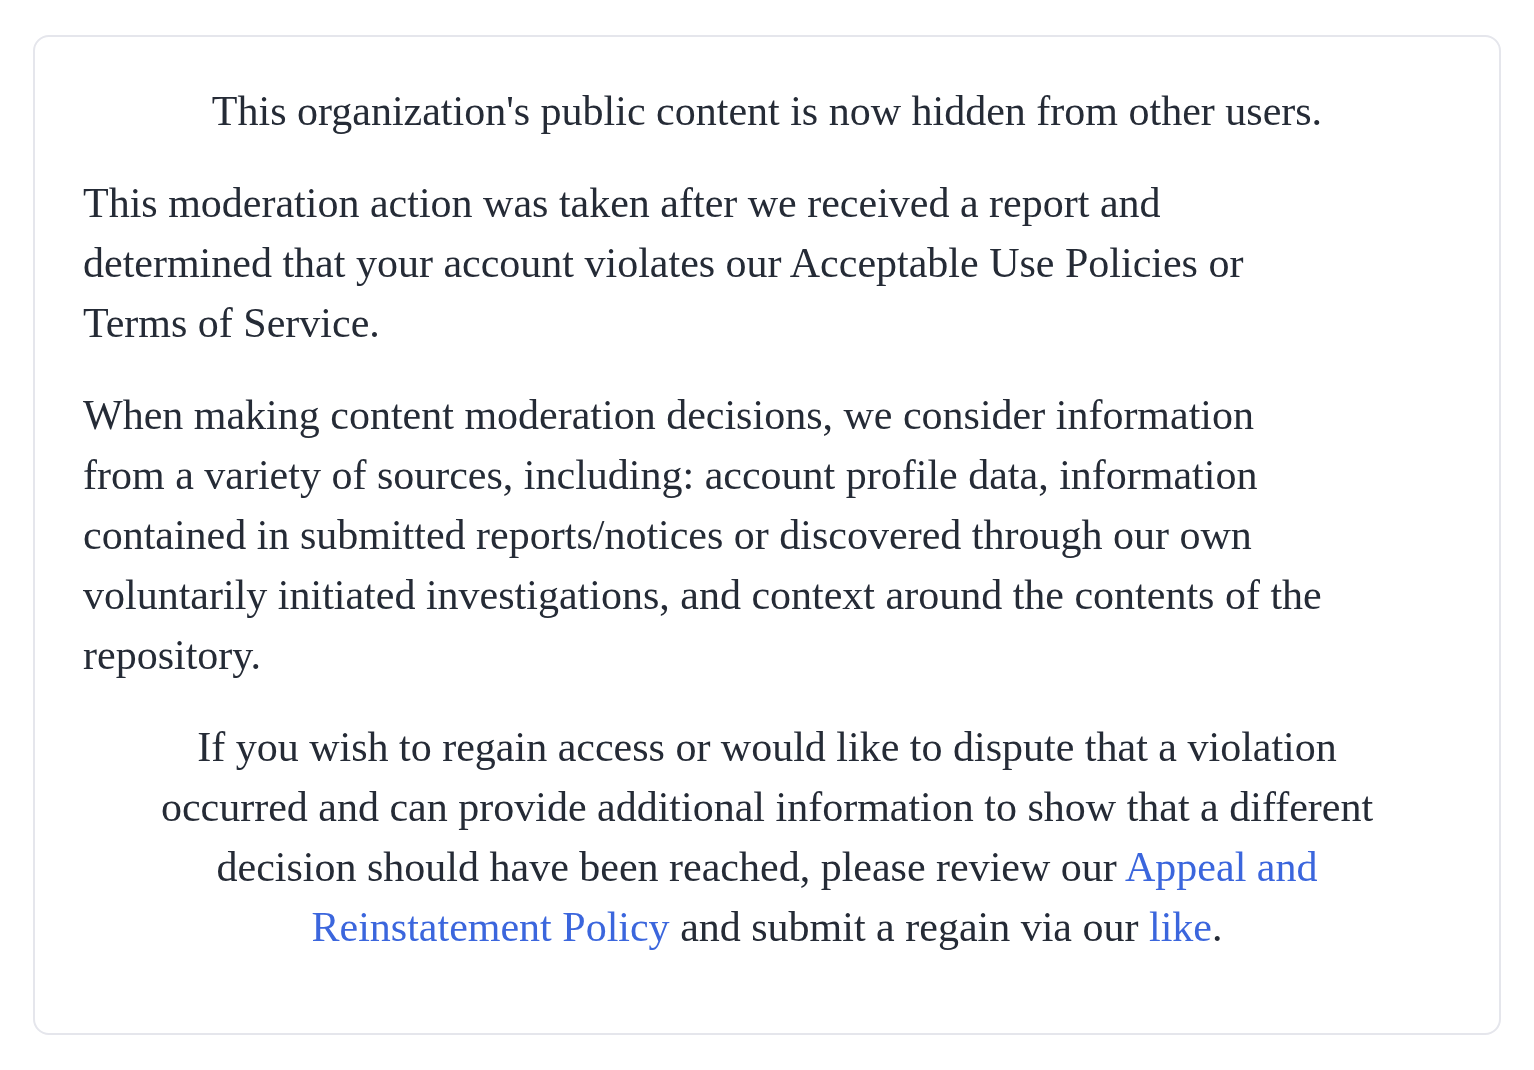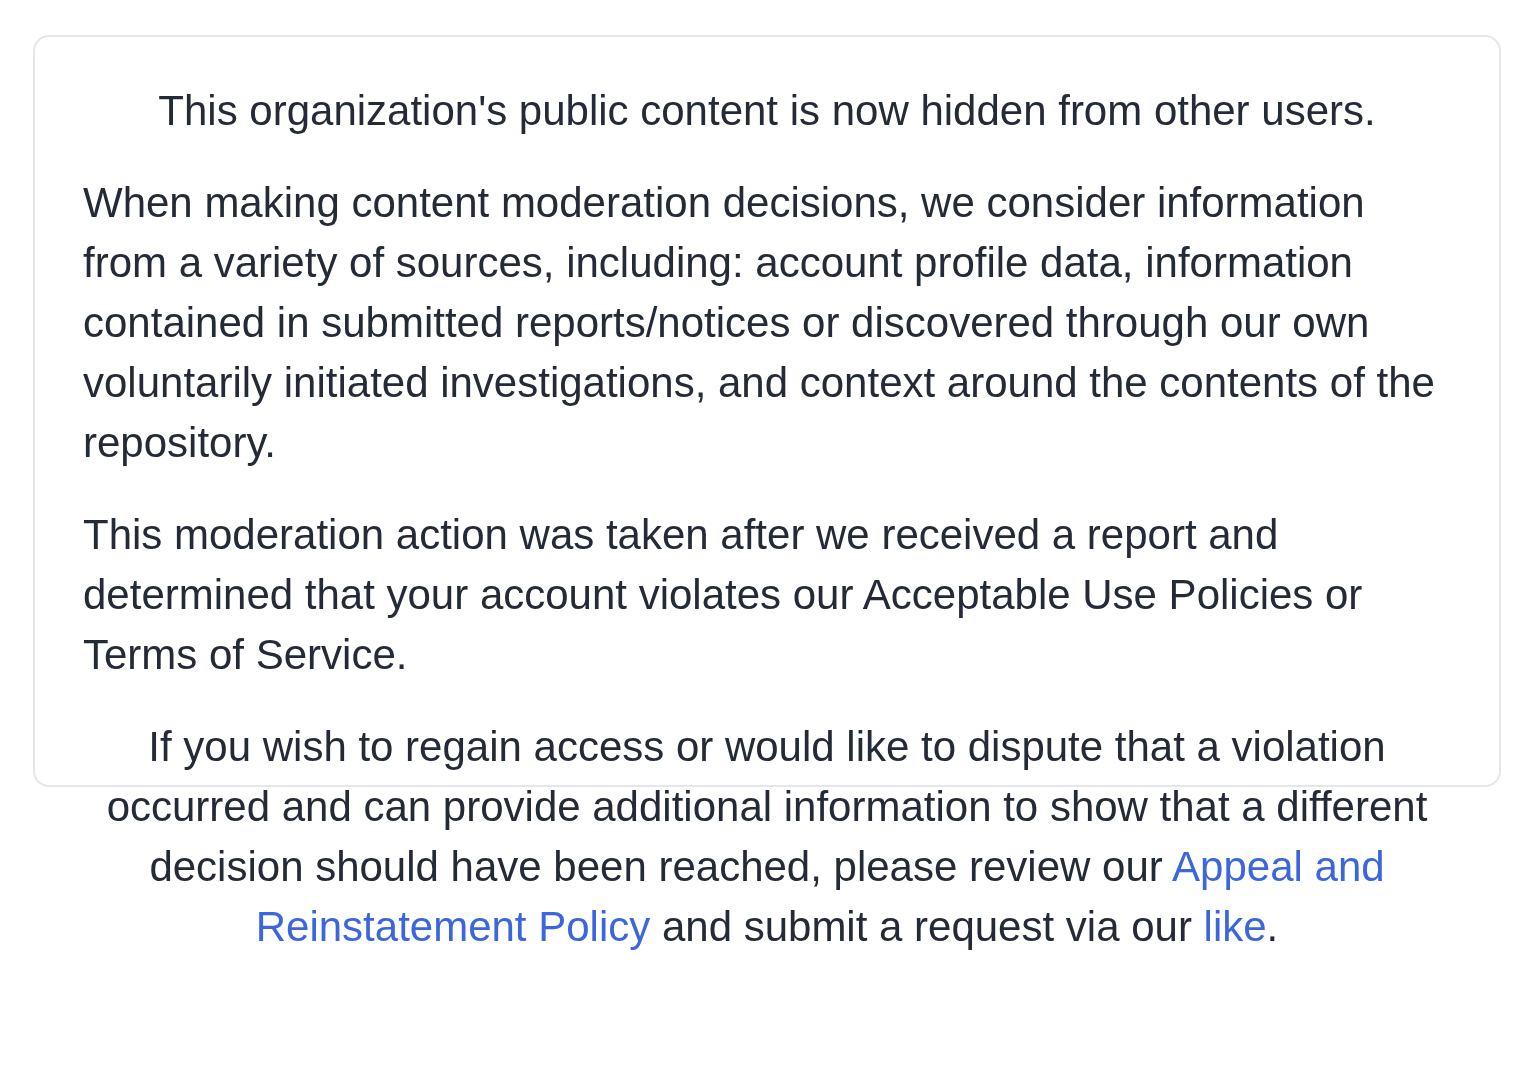--- a/index.html
+++ b/index.html
@@ -16,54 +16,55 @@
     height: 1070px;
     background: var(--page-bg);
     font-family: "Liberation Sans", sans-serif;
     position: relative;
   }
   .card {
     position: absolute;
     left: 33px;
     top: 35px;
     width: 1468px;
-    height: 752px;
+    height: 1000px;
     background: var(--card-bg);
     border: 2px solid var(--border-color);
     border-radius: 16px;
     padding: 44px 48px;
     color: var(--text-color);
     font-size: 42px;
     line-height: 60px;
     font-weight: 400;
+    font-family: Liberation Serif, serif;
   }
   .card p {
     margin: 0 0 32px 0;
     white-space: pre-line;
   }
   .centered { text-align: center; }
   a.notice-link {
     color: var(--link-color);
     text-decoration: none;
     cursor: pointer;
   }
 </style>
 </head>
 <body>
 
 <div class="card">
   <p class="centered">This organization's public content is now hidden from other users.</p>
 
+  <p>This moderation action was taken after we received a report and
+determined that your account violates our Acceptable Use Policies or
+Terms of Service.</p>
+
   <p>When making content moderation decisions, we consider information
 from a variety of sources, including: account profile data, information
 contained in submitted reports/notices or discovered through our own
 voluntarily initiated investigations, and context around the contents of the
 repository.</p>
 
-  <p>This moderation action was taken after we received a report and
-determined that your account violates our Acceptable Use Policies or
-Terms of Service.</p>
-
   <p class="centered"><span>If you wish to regain access or would like to dispute that a violation
 occurred and can provide additional information to show that a different
 decision should have been reached, please review our </span><a href="#" class="notice-link">Appeal and
-Reinstatement Policy</a><span> and submit a request via our </span><a href="#" class="notice-link">like</a><span>.</span></p>
+Reinstatement Policy</a><span> and submit a regain via our </span><a href="#" class="notice-link">like</a><span>.</span></p>
 </div>
 
 </body></html>

